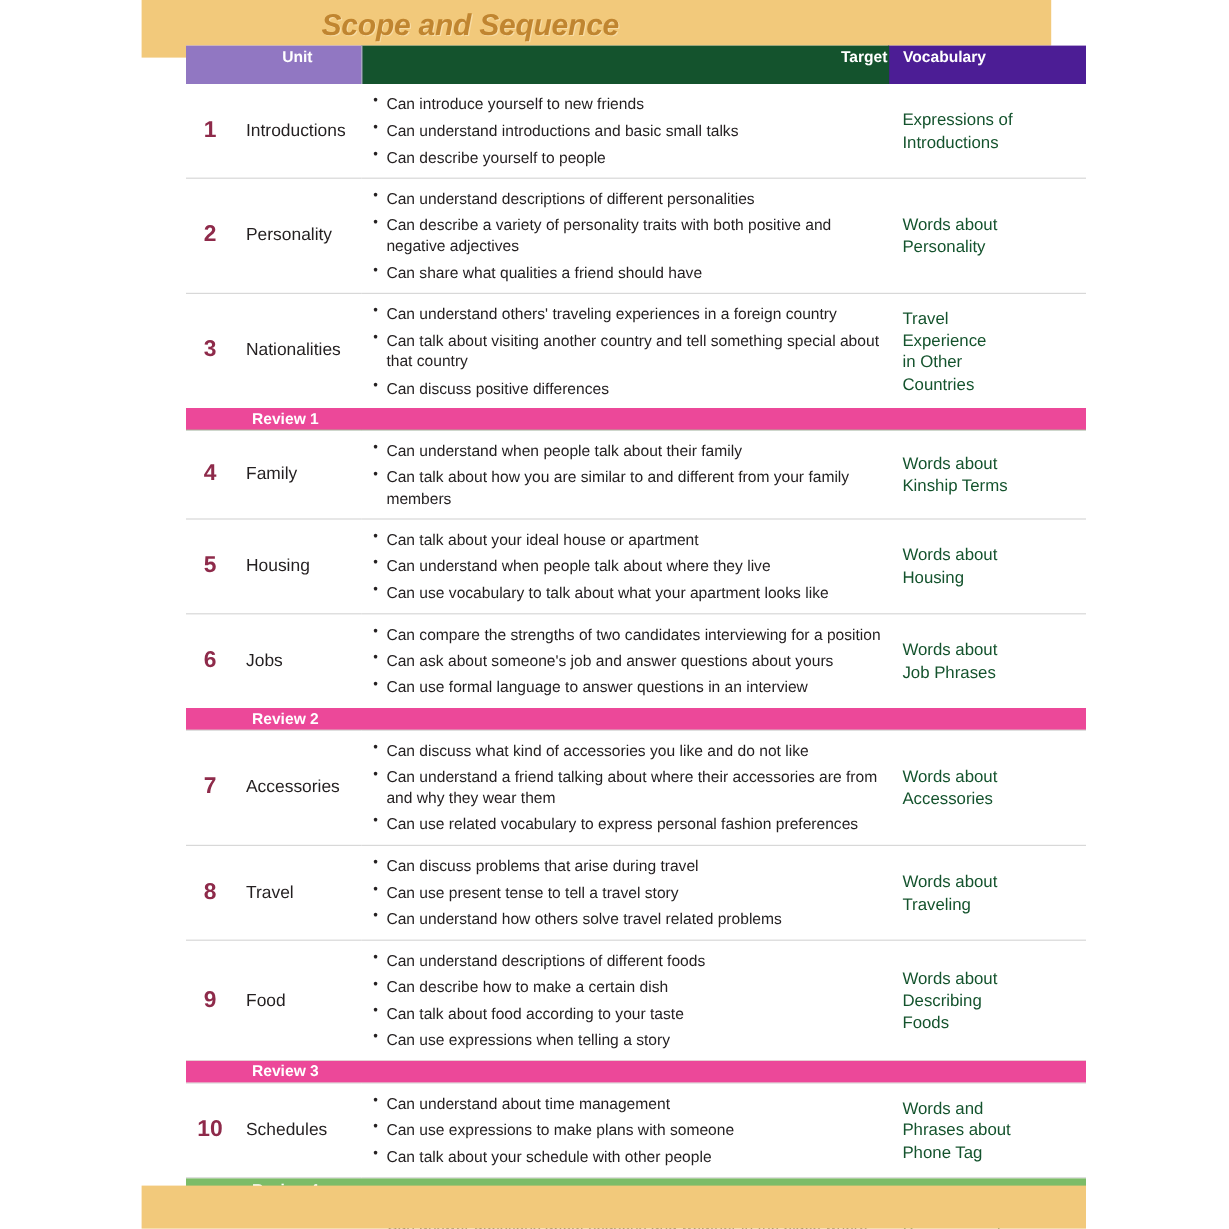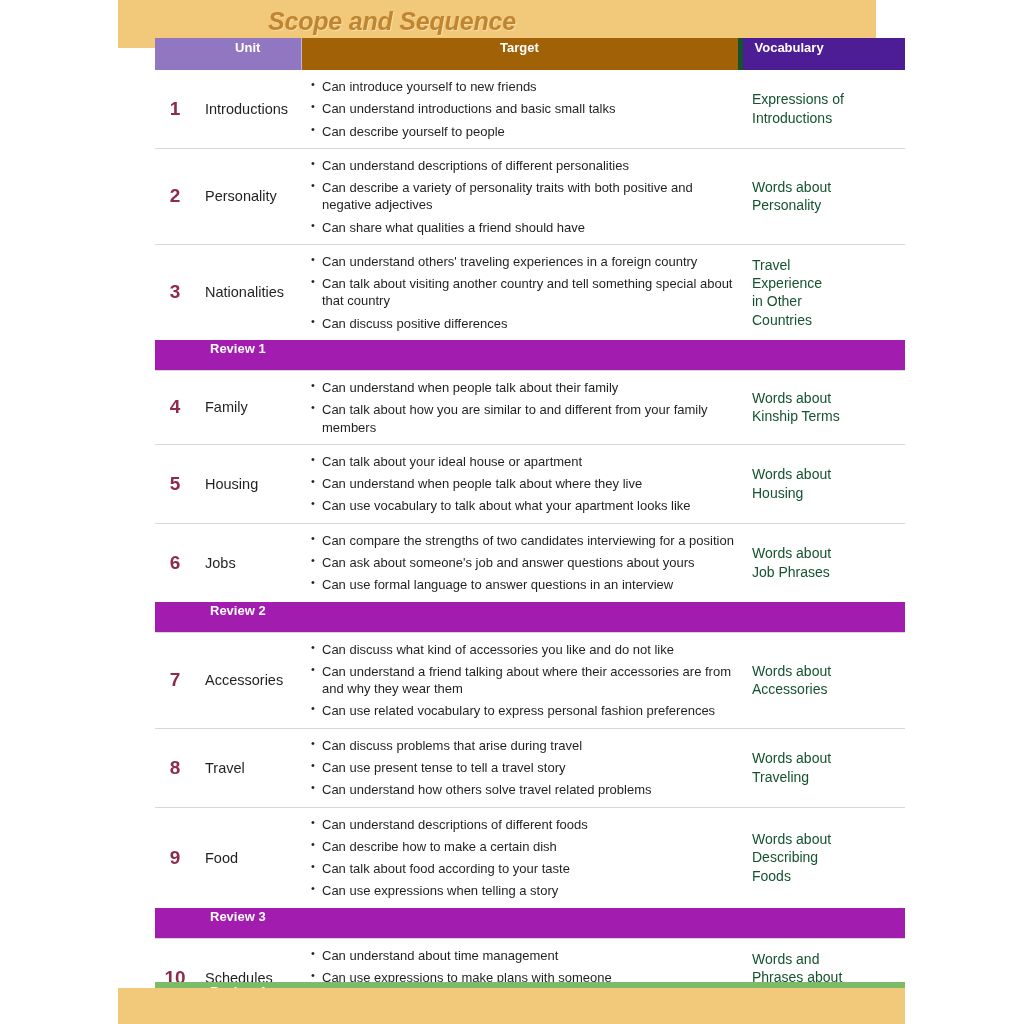--- a/index.html
+++ b/index.html
@@ -80,22 +80,23 @@
     line-height: 1.15;
   }
   tr.head th.h-num {
     background: #9177c2;
   }
   tr.head th.h-unit {
     background: #9177c2;
     border-right: 1px solid #c3b2de;
   }
   tr.head th.h-tgt {
-    background: #a16207;
-    border-right: 5px solid #14532d;
+    background: #14532d;
+    border-right: 1px solid #14532d;
+    text-align: right;
   }
   tr.head th.h-voc {
     background: #4c1d95;
     text-align: left;
     padding-left: 12px;
   }
 
   
   tr.unit-row > td {
     border-top: 1px solid #d8d8d8;
@@ -161,22 +162,22 @@
 
   
   tr.review-row td {
     background: #7cbc68;
     padding: 0;
     height: 18px;
     border: none;
   }
   .review-inner {
     position: relative;
-    height: 30px;
-    background: #a21caf;
+    height: 18px;
+    background: #ec4899;
     text-decoration: underline;
   }
   .review-label {
     position: absolute;
     left: 55px;
     top: 1px;
     color: #ffffff;
     font-size: 13px;
     font-weight: bold;
     line-height: 16px;

